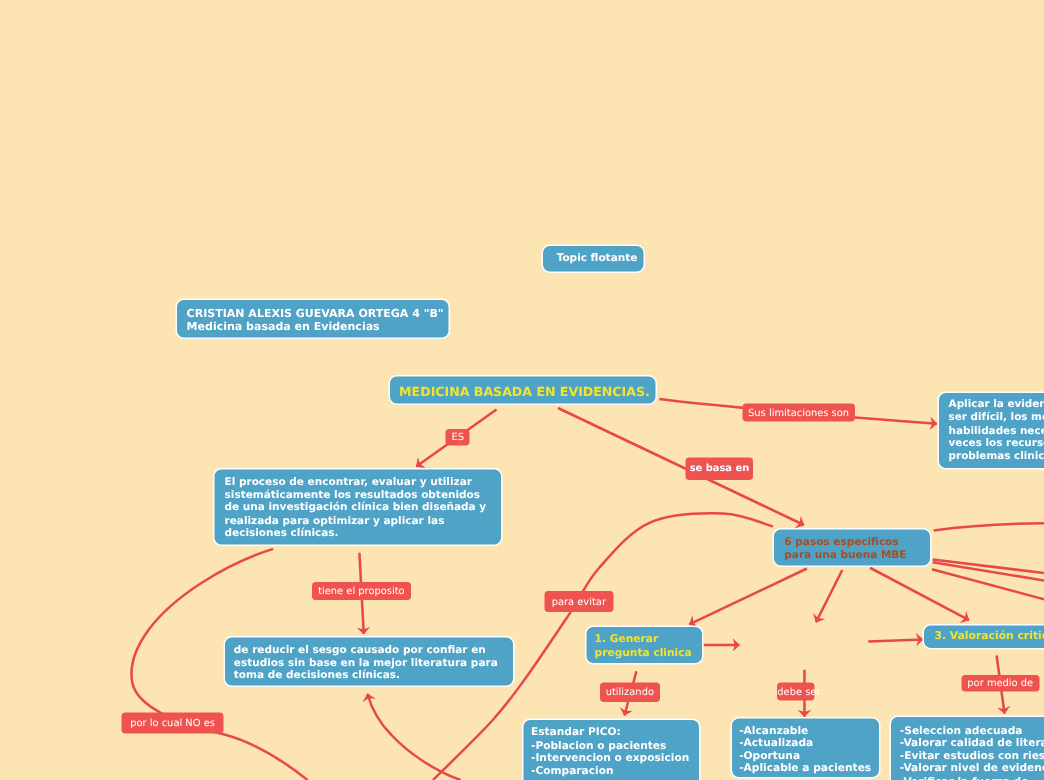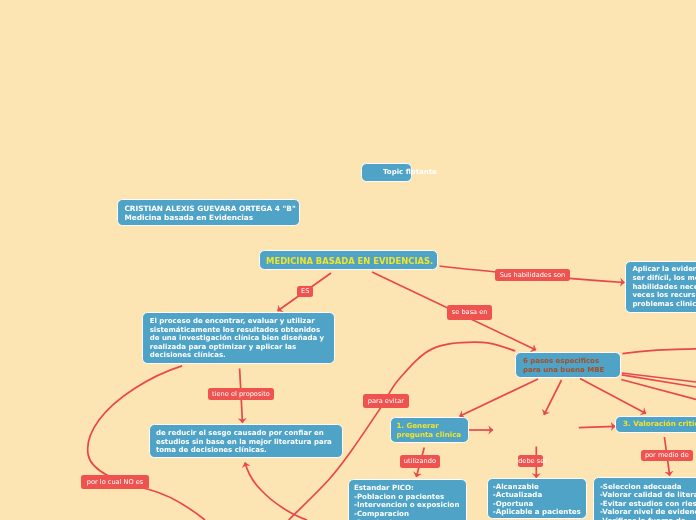--- a/index.html
+++ b/index.html
@@ -44,21 +44,21 @@
       <path d="M424.3,447.5 L416.3,477" marker-end="url(#ah)"></path>
       <path d="M536.3,446.5 L536.3,477.8" marker-end="url(#ah)"></path>
       <path d="M664.4,437 L669.7,475.7" marker-end="url(#ah)"></path>
       <path d="M622.5,353.6 C645,350.5 672,349 696,348.8"></path>
       <path d="M621.8,373 L696,382"></path>
       <path d="M621.8,374.8 L696,387"></path>
       <path d="M621.3,379.5 L696,399.5"></path>
     </g>
   </svg>
 
-  <div class="node" style="left:361px;top:162.5px;width:51px;height:19.1px;padding-left:21px;">
+  <div class="node" style="left:361px;top:162.5px;width:69px;height:19.1px;padding-left:5px;align-items:center;">
       <div class="pad"><span>Topic flotante</span></div>
     </div>
 
   <div class="node" style="left:116.7px;top:199.1px;width:183.3px;height:26.7px;padding-left:6.7px;padding-top:1.2px;font-size:7.35px;line-height:9.5px;">
       <div class="pad"><span>CRISTIAN ALEXIS GUEVARA ORTEGA 4 "B"</span><br><span>Medicina basada en Evidencias</span></div>
     </div>
 
   <div class="node root" style="left:259.2px;top:250.2px;width:179.2px;height:19.8px;padding-left:5.9px;color:#f2e42b;font-size:8.4px;padding-top:1.5px;">
       <div class="pad"><span>MEDICINA BASADA EN EVIDENCIAS.</span></div>
     </div>
@@ -96,22 +96,22 @@
       <div class="pad"><span>-Alcanzable</span><br><span>-Actualizada</span><br><span>-Oportuna</span><br><span>-Aplicable a pacientes</span></div>
     </div>
 
   <div class="node" style="left:593.3px;top:477px;width:130px;height:52px;padding-left:5.6px;padding-top:2.2px;line-height:8.6px;font-size:7.08px;">
       <div class="pad"><span>-Seleccion adecuada</span><br><span>-Valorar calidad de literatura</span><br><span>-Evitar estudios con riesgo</span><br><span>-Valorar nivel de evidencia</span><br><span>-Verificar la fuerza de</span></div>
     </div>
 
   <div class="tag" style="left:297.1px;top:285.6px;width:16.2px;height:11.9px;line-height:11.9px;">
     <span>ES</span></div>
   <div class="tag" style="left:495.2px;top:268.6px;width:74.4px;height:12.3px;line-height:12.3px;">
-    <span>Sus habilidades son</span></div>
-  <div class="tag" style="left:447px;top:305.1px;width:45.3px;height:14.5px;line-height:14.5px;">
+    <span>Sus limitaciones son</span></div>
+  <div class="tag" style="left:457px;top:305.1px;width:45.3px;height:14.5px;line-height:14.5px;font-weight:bold;">
     <span>se basa en</span></div>
   <div class="tag" style="left:207.9px;top:388.2px;width:66.1px;height:12.3px;line-height:12.3px;">
     <span>tiene el proposito</span></div>
   <div class="tag" style="left:81.3px;top:475.1px;width:67.5px;height:14px;line-height:14px;">
     <span>por lo cual NO es</span></div>
   <div class="tag" style="left:362.9px;top:393.7px;width:46px;height:14.5px;line-height:14.5px;">
     <span>para evitar</span></div>
   <div class="tag" style="left:400px;top:455.3px;width:39.8px;height:12.3px;line-height:12.3px;">
     <span>utilizando</span></div>
   <div class="tag" style="left:518.2px;top:454.7px;width:25px;height:12.5px;line-height:12.5px;">

